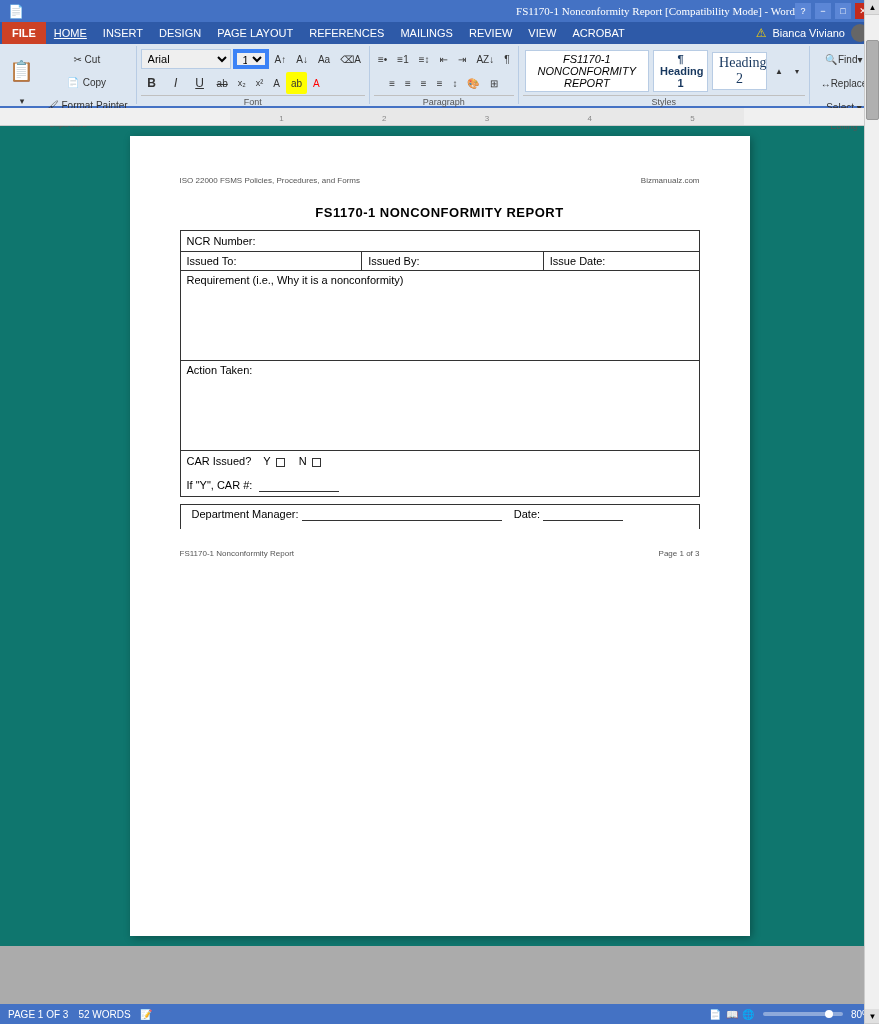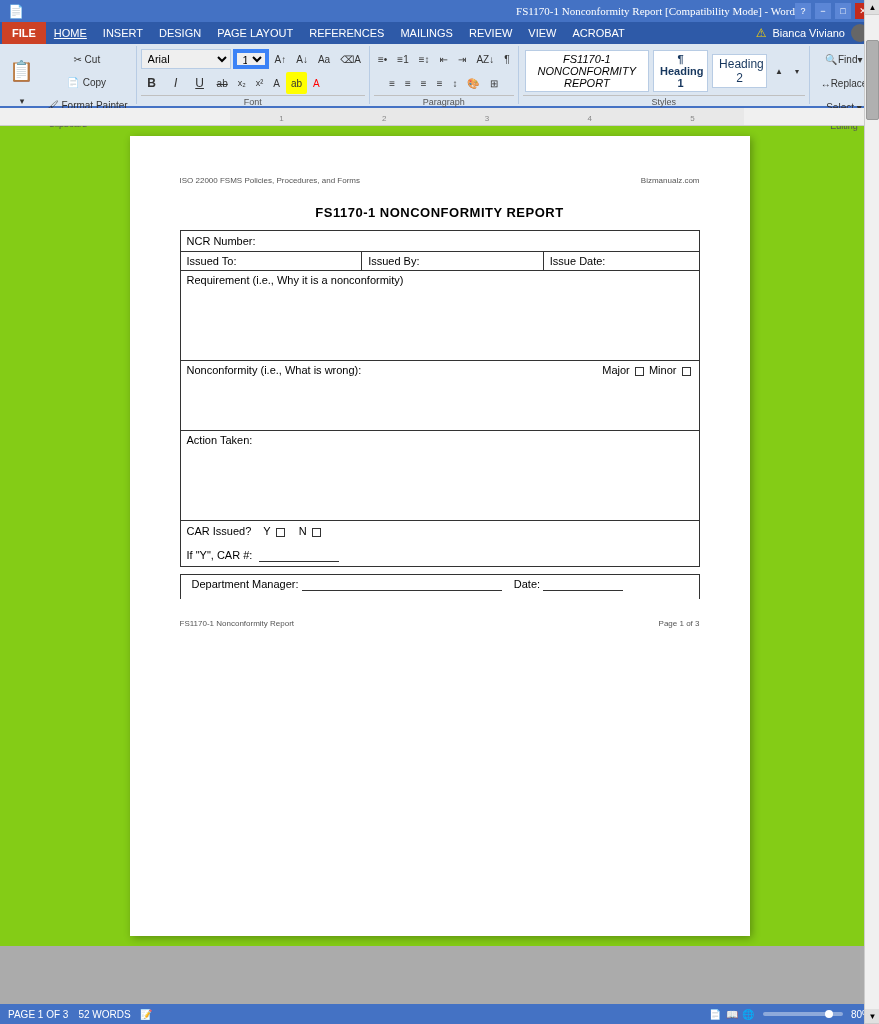--- a/index.html
+++ b/index.html
@@ -119,21 +119,21 @@
       display: flex;
       align-items: center;
       padding: 0 120px;
       position: relative;
       font-size: 9px;
       color: #666;
     }
 
     
     #workspace {
-      background: #84cc16;
+      background: #0f766e;
       padding: 10px 20px;
       min-height: 820px;
       display: flex;
       justify-content: center;
     }
     #page {
       background: white;
       width: 620px;
       min-height: 800px;
       padding: 40px 50px;
@@ -391,21 +391,21 @@
     </div>
 
     <div class="rb-section" style="flex:1;">
       <div class="section-tools">
         <div style="display:flex;gap:4px;align-items:center;padding:2px;">
           <div class="style-item" style="font-style:italic;border:1px solid #b8cce4;background:white;">FS1170-1 NONCONFORMITY REPORT</div>
           <div class="style-item" style="border:1px solid #b8cce4;background:white;">
             <span style="font-size:11px;color:#17375e;font-weight:bold;">¶ Heading 1</span>
           </div>
           <div class="style-item" style="border:1px solid #b8cce4;background:white;">
-            <span style="font-size:12px;color:#17375e;">Heading 2</span>
+            <span style="font-size:14px;color:#17375e;font-family:Liberation Serif, serif;">Heading 2</span>
           </div>
           <button class="ribbon-btn" style="font-size:8px;">▲</button>
           <button class="ribbon-btn" style="font-size:8px;">▾</button>
         </div>
       </div>
       <div class="section-label">Styles</div>
     </div>
 
     <div class="rb-section">
       <div class="section-tools" style="flex-direction:column;gap:2px;">
@@ -468,31 +468,20 @@
           <span>Issue Date:</span>
         </td>
       </tr>
 
       <tr class="tall-row">
         <td colspan="3">
           <span>Requirement (i.e., Why it is a nonconformity)</span>
         </td>
       </tr>
 
-      <tr class="medium-row">
-        <td colspan="3">
-          <span>Nonconformity (i.e., What is wrong):</span>
-          <span style="float:right;">
-            <span>Major</span>
-            <span class="inline-checkbox"></span>
-            <span>Minor</span>
-            <span class="inline-checkbox"></span>
-          </span>
-        </td>
-      </tr>
 
 
 
       <tr class="tall-row">
         <td colspan="3">
           <span>Action Taken:</span>
         </td>
       </tr>
 
       <tr>

